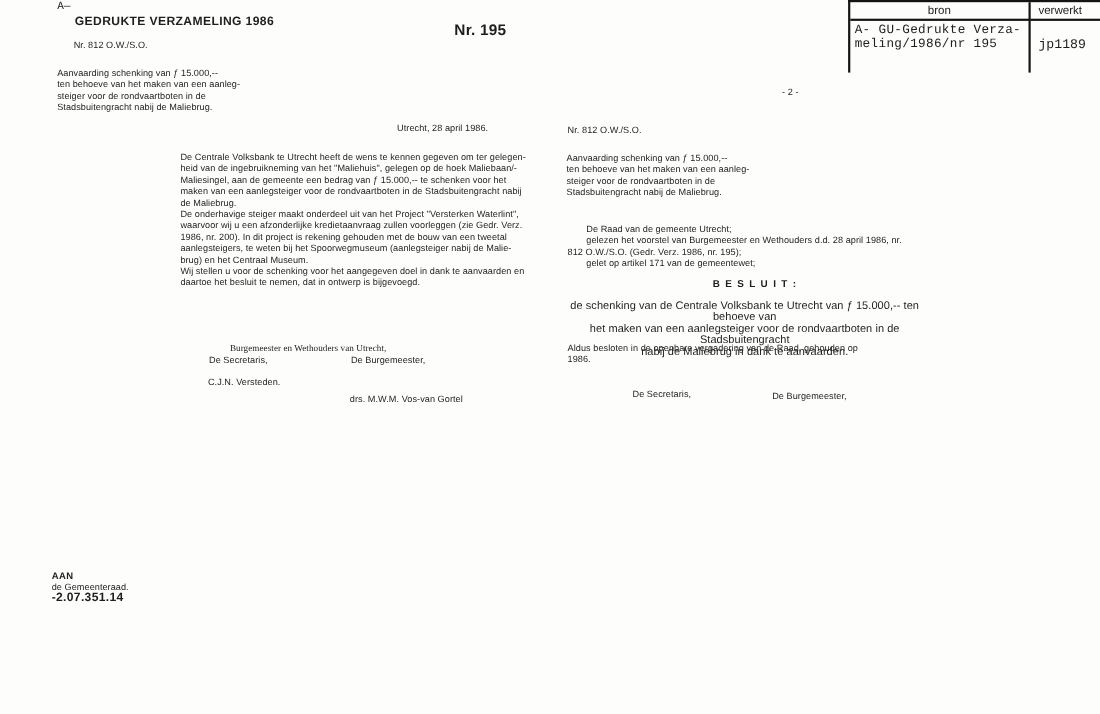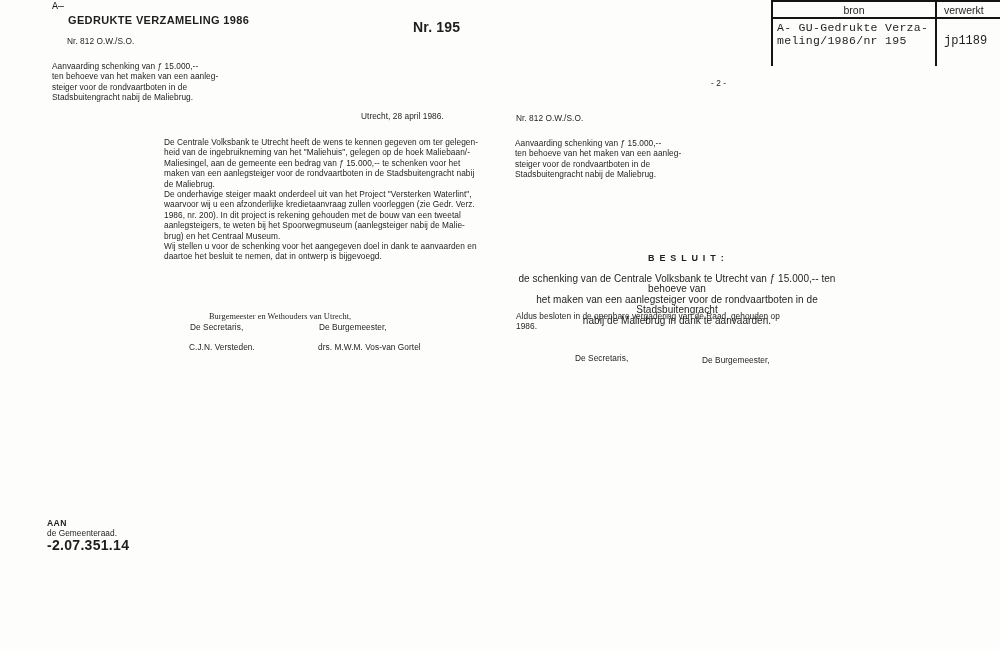--- a/index.html
+++ b/index.html
@@ -38,24 +38,24 @@
   
   #proposal-reference { left:67px; top:36px; }
   #proposal-subject { left:52px; top:61px; }
   #dateline { left:361px; top:111px; }
   #proposal-body { left:126px; top:137px; width:338px;margin-left:38px; }
   #commission-note { left:126px; top:263px; width:338px; }
   #sig-heading { left:209px; top:312px;font-family:Liberation Serif, serif; }
   #sig-secretary-role { left:190px; top:322px; }
   #sig-mayor-role { left:319px; top:322px; }
   #sig-secretary-name { left:189px; top:342px; }
-  #sig-mayor-name { left:318px; top:342px;text-align:center; }
+  #sig-mayor-name { left:318px; top:357px;text-align:center; }
   #addressee-label { left:47px; top:518px; font-size:8.6px; letter-spacing:0.4px;text-align:right; }
   #addressee-name { left:47px; top:528px; }
-  #file-code { left:47px; top:537px; font-size:14px; letter-spacing:0.3px; }
+  #file-code { left:47px; top:537px; font-size:11px; letter-spacing:0.3px; }
 
   
   #page-number { left:711px; top:78px; }
   #decision-reference { left:516px; top:113px; }
   #decision-subject { left:515px; top:138px; }
   #preamble { left:516px; top:203px; width:330px; }
   .preamble-line { font-size:8.3px; line-height:10.3px; letter-spacing:0.05px; white-space:nowrap; }
   .preamble-indent { padding-left:17px; }
   #decision-heading { left:648px; top:253px; font-size:9px; font-weight:bold; letter-spacing:1.2px; }
   #decision-text { left:516px; top:274px; width:322px; }
@@ -109,20 +109,26 @@
   <div class="abs txt" id="addressee-name">de Gemeenteraad.</div>
   <div class="abs bold" id="file-code">-2.07.351.14</div>
 
   <div class="abs txt" id="page-number">- 2 -</div>
   <div class="abs txt" id="decision-reference">Nr. 812 O.W./S.O.</div>
   <div class="abs txt pre" id="decision-subject">Aanvaarding schenking van ƒ 15.000,--
 ten behoeve van het maken van een aanleg-
 steiger voor de rondvaartboten in de
 Stadsbuitengracht nabij de Maliebrug.</div>
 
+  <div class="abs" id="preamble">
+    <div class="preamble-line preamble-indent">De Raad van de gemeente Utrecht;</div>
+    <div class="preamble-line preamble-indent">gelezen het voorstel van Burgemeester en Wethouders d.d. 28 april 1986, nr.</div>
+    <div class="preamble-line">812 O.W./S.O. (Gedr. Verz. 1986, nr. 195);</div>
+    <div class="preamble-line preamble-indent">gelet op artikel 171 van de gemeentewet;</div>
+  </div>
 
   <div class="abs" id="decision-heading">B E S L U I T :</div>
   <div class="abs txt-sm pre" id="decision-text">de schenking van de Centrale Volksbank te Utrecht van ƒ 15.000,-- ten behoeve van
 het maken van een aanlegsteiger voor de rondvaartboten in de Stadsbuitengracht
 nabij de Maliebrug in dank te aanvaarden.</div>
   <div class="abs txt pre" id="closing">Aldus besloten in de openbare vergadering van de Raad, gehouden op
 1986.</div>
 
   <div class="abs txt" id="dec-secretary-role">De Secretaris,</div>
   <div class="abs txt" id="dec-mayor-role">De Burgemeester,</div>

